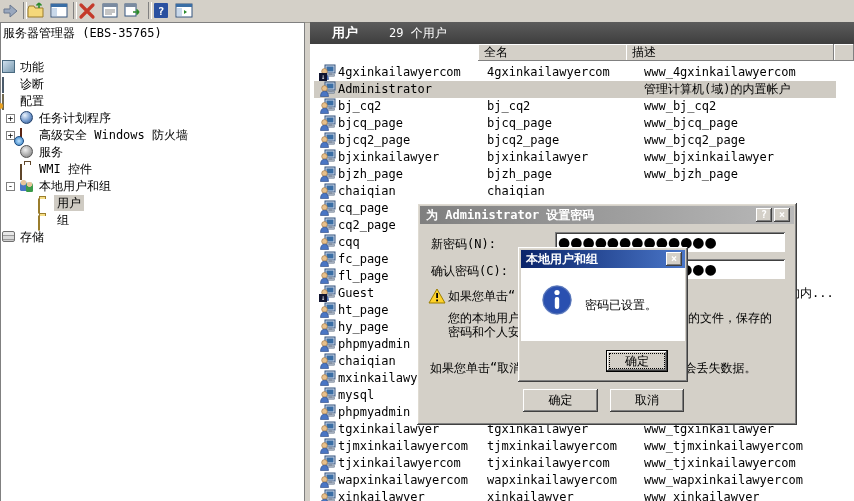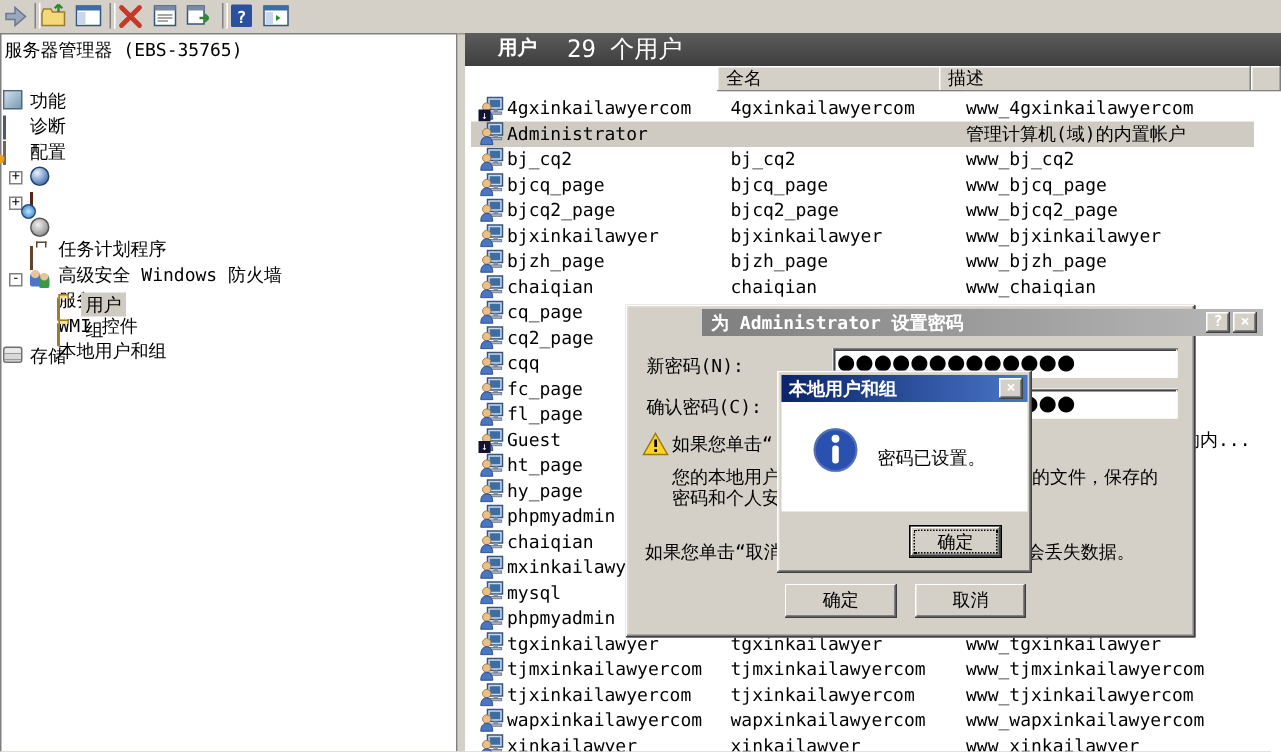--- a/index.html
+++ b/index.html
@@ -19,21 +19,21 @@
   #toolbar{position:absolute;left:0;top:0;width:854px;height:22px;background:#d4d0c8;border-bottom:1px solid #9a968c;}
   .tool{position:absolute;top:2px;width:18px;height:18px;}
   .toolsep{position:absolute;top:2px;width:2px;height:17px;border-left:1px solid #808080;border-right:1px solid #fff;}
   
   #tree{position:absolute;left:0;top:22px;width:304px;height:479px;background:#fff;
         border-right:1px solid #808080;box-shadow:inset 1px 1px 0 #808080;}
   .titem{position:absolute;left:0;width:100%;height:16px;line-height:16px;white-space:nowrap;}
   .tlabel{position:absolute;top:0;padding:0 3px;}
   .titem.lv0 .tlabel{left:0px;}
   .titem.lv1 .tlabel{left:17px;}
-  .titem.lv2 .tlabel{left:36px;margin-top:48px;}
+  .titem.lv2 .tlabel{left:36px;}
   .titem.lv3 .tlabel{left:54px;}
   .titem.sel .tlabel{background:#cfcbc3;}
   .ticon{position:absolute;top:1px;width:13px;height:13px;box-sizing:border-box;}
   .titem.lv1 .ticon{left:2px;}
   .titem.lv2 .ticon{left:20px;}
   .titem.lv3 .ticon{left:38px;}
   .expander{display:none;position:absolute;left:6px;top:4px;width:9px;height:9px;background:#fff;
             border:1px solid #808080;font-size:9px;line-height:7px;text-align:center;box-sizing:border-box;
             align-items:center;justify-content:center;}
   
@@ -57,39 +57,39 @@
       background:radial-gradient(circle at 50% 22%, #e8c49a 0 28%, #3a9a4a 36% 100%);}
   .i-folder{top:3px;height:9px;background:linear-gradient(#ffefa8,#ecc85e);border:1px solid #9a7d2c;border-radius:1px;position:relative;}
   .i-folder::before{content:"";position:absolute;top:-3px;left:0;width:5px;height:2px;background:#f5dd86;border:1px solid #9a7d2c;border-bottom:none;}
   .i-storage{top:2px;height:11px;border:1px solid #707070;border-radius:2px;
       background:linear-gradient(#e8e8e8 0 3px,#9a9a9a 3px 4px,#d8d8d8 4px 7px,#9a9a9a 7px 8px,#cfcfcf 8px 11px);}
   
   #pane{position:absolute;left:310px;top:22px;width:544px;height:479px;background:#fff;}
   #paneheader{position:absolute;left:0;top:0;width:544px;height:22px;
       background:linear-gradient(#5c5c5c,#3e3e3e);color:#fff;line-height:22px;}
   #paneheader .t1{position:absolute;left:22px;font-weight:bold;font-size:13px;}
-  #paneheader .t2{position:absolute;left:68px;font-size:16px;}
+  #paneheader .t2{position:absolute;left:79px;font-size:12px;}
   .colhdr{position:absolute;top:22px;height:17px;background:#d4d0c8;line-height:17px;padding-left:6px;box-sizing:border-box;
       box-shadow:inset -1px -1px 0 #808080, inset 1px 1px 0 #ffffff;white-space:nowrap;overflow:hidden;}
   #listbg{position:absolute;left:2px;top:39px;width:542px;height:440px;background:#fff;}
   .lrow{position:absolute;left:2px;width:522px;height:17px;line-height:17px;white-space:nowrap;}
   .lrow.sel{background:#cfcbc3;}
   .cell{position:absolute;top:0;overflow:hidden;white-space:nowrap;}
   .c-name{left:24px;width:145px;}
   .c-full{left:173px;width:153px;}
   .c-desc{left:330px;width:188px;}
   .uicon-wrap{position:absolute;left:6px;top:0px;width:16px;height:16px;}
   .badge{display:none;position:absolute;left:-1px;bottom:-1px;width:8px;height:8px;background:#101430;
          color:#fff;font-size:7px;line-height:8px;text-align:center;}
   .lrow.dis .badge{display:block;}
   .lrow.dis .badge::before{content:"↓";}
   
   #pwdlg{position:absolute;left:417px;top:203px;width:380px;height:222px;background:#d4d0c8;z-index:10;}
   #pwdlg .titlebar{position:absolute;left:3px;top:3px;width:374px;height:18px;
-      background:linear-gradient(90deg,#7f7f7f,#b9b9b9);color:#fff;font-weight:bold;line-height:18px;margin-left:48px;}
+      background:linear-gradient(90deg,#7f7f7f,#b9b9b9);color:#fff;font-weight:bold;line-height:18px;}
   #pwdlg .titlebar .ttext{position:absolute;left:6px;top:0;}
   #msgbox .titlebar{position:absolute;left:3px;top:3px;width:164px;height:18px;
       background:linear-gradient(90deg,#0a246a,#4a76c8);color:#fff;font-weight:bold;line-height:18px;}
   #msgbox .titlebar .ttext{position:absolute;left:5px;top:0;}
   .dlabel{position:absolute;white-space:nowrap;}
   .pwfield{position:absolute;left:138px;width:230px;height:20px;box-sizing:border-box;}
   .pwdots{position:absolute;left:3px;top:2px;font-size:14px;letter-spacing:0px;line-height:16px;font-family:"DejaVu Sans",sans-serif;}
   .warntext{position:absolute;white-space:nowrap;line-height:14px;}
   
   #msgbox{position:absolute;left:518px;top:247px;width:170px;height:135px;background:#d4d0c8;z-index:20;}
@@ -348,21 +348,20 @@
               <rect x="6.5" y="2.5" width="7" height="5" fill="#3a6ea5"></rect>
               <rect x="9" y="9" width="3" height="1.6" fill="#8a96a8"></rect>
               <rect x="6.5" y="10.6" width="8" height="1.6" fill="#aab4c4" stroke="#5a6a80" stroke-width="0.5"></rect>
               <circle cx="4.5" cy="7.4" r="2.8" fill="#e8c08a" stroke="#9a7040" stroke-width="0.6"></circle>
               <path d="M0.5 15.5C0.5 11.8 2.2 10.2 4.5 10.2C6.8 10.2 8.5 11.8 8.5 15.5Z" fill="#4a76c4" stroke="#26457f" stroke-width="0.6"></path>
             </svg>
             
           </span>
           <span class="cell c-name">chaiqian</span>
           <span class="cell c-full">chaiqian</span>
-          <span class="cell c-desc">www_chaiqian</span>
         </div>
         <div class="lrow" style="top: 139px;">
           <span class="uicon-wrap">
             <svg width="16" height="16" viewBox="0 0 16 16">
               <rect x="5" y="1" width="10" height="8" fill="#cfd8e8" stroke="#35557f"></rect>
               <rect x="6.5" y="2.5" width="7" height="5" fill="#3a6ea5"></rect>
               <rect x="9" y="9" width="3" height="1.6" fill="#8a96a8"></rect>
               <rect x="6.5" y="10.6" width="8" height="1.6" fill="#aab4c4" stroke="#5a6a80" stroke-width="0.5"></rect>
               <circle cx="4.5" cy="7.4" r="2.8" fill="#e8c08a" stroke="#9a7040" stroke-width="0.6"></circle>
               <path d="M0.5 15.5C0.5 11.8 2.2 10.2 4.5 10.2C6.8 10.2 8.5 11.8 8.5 15.5Z" fill="#4a76c4" stroke="#26457f" stroke-width="0.6"></path>

